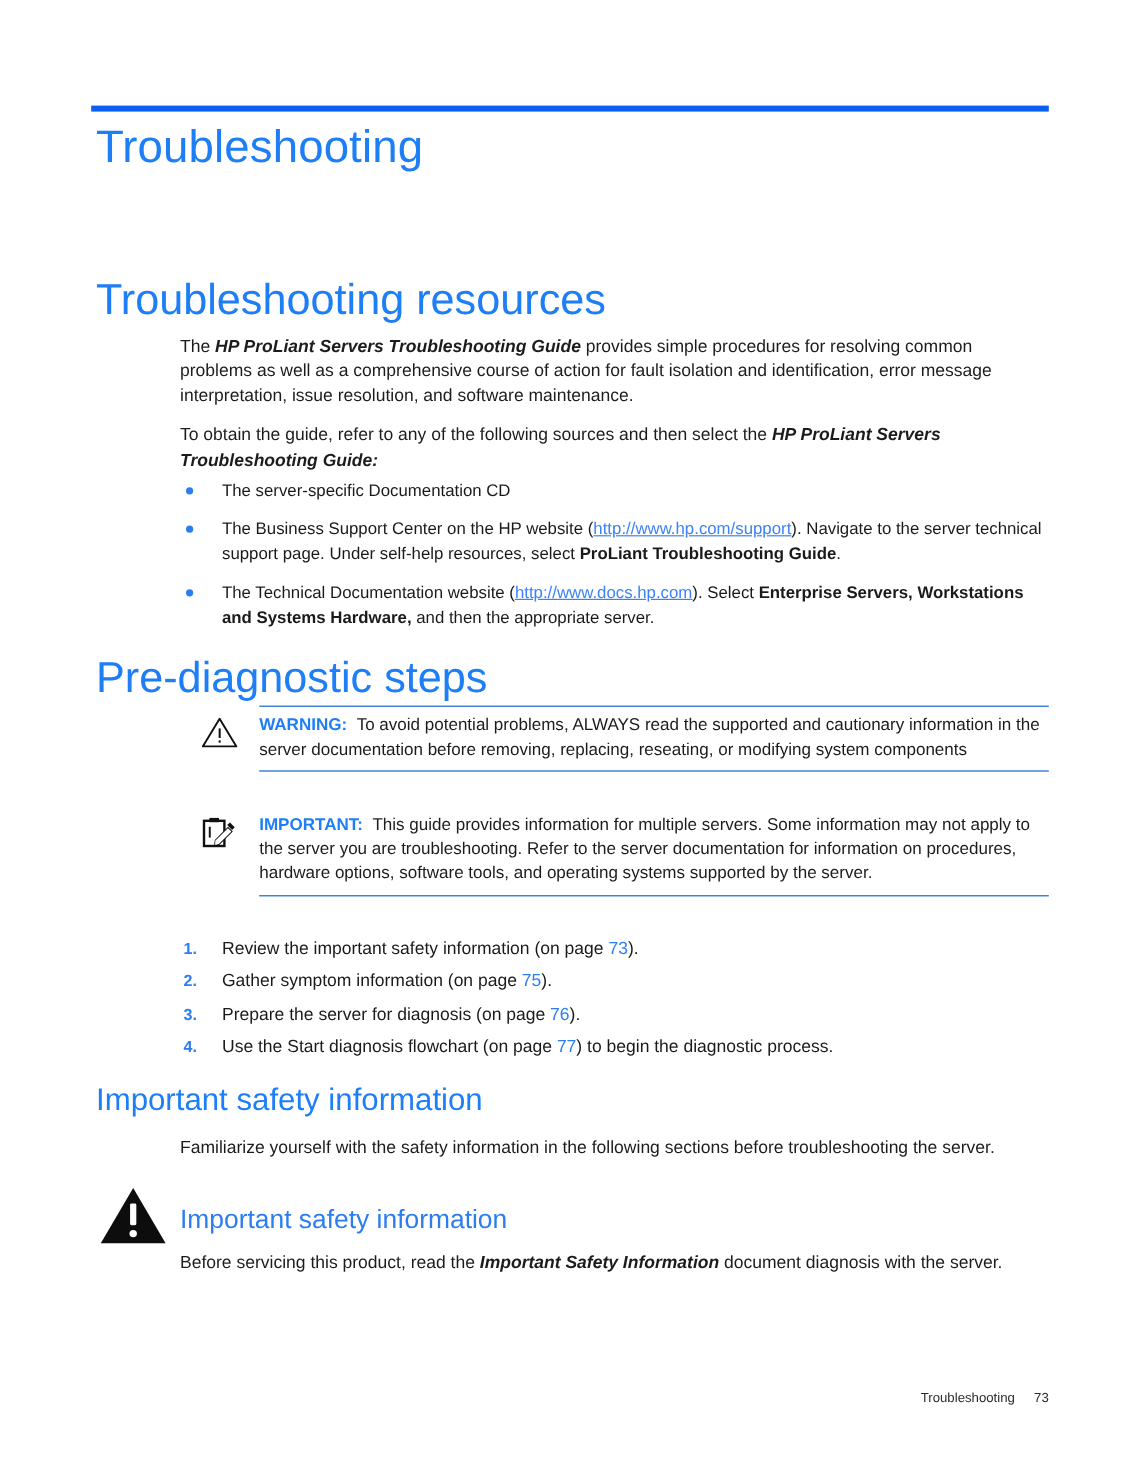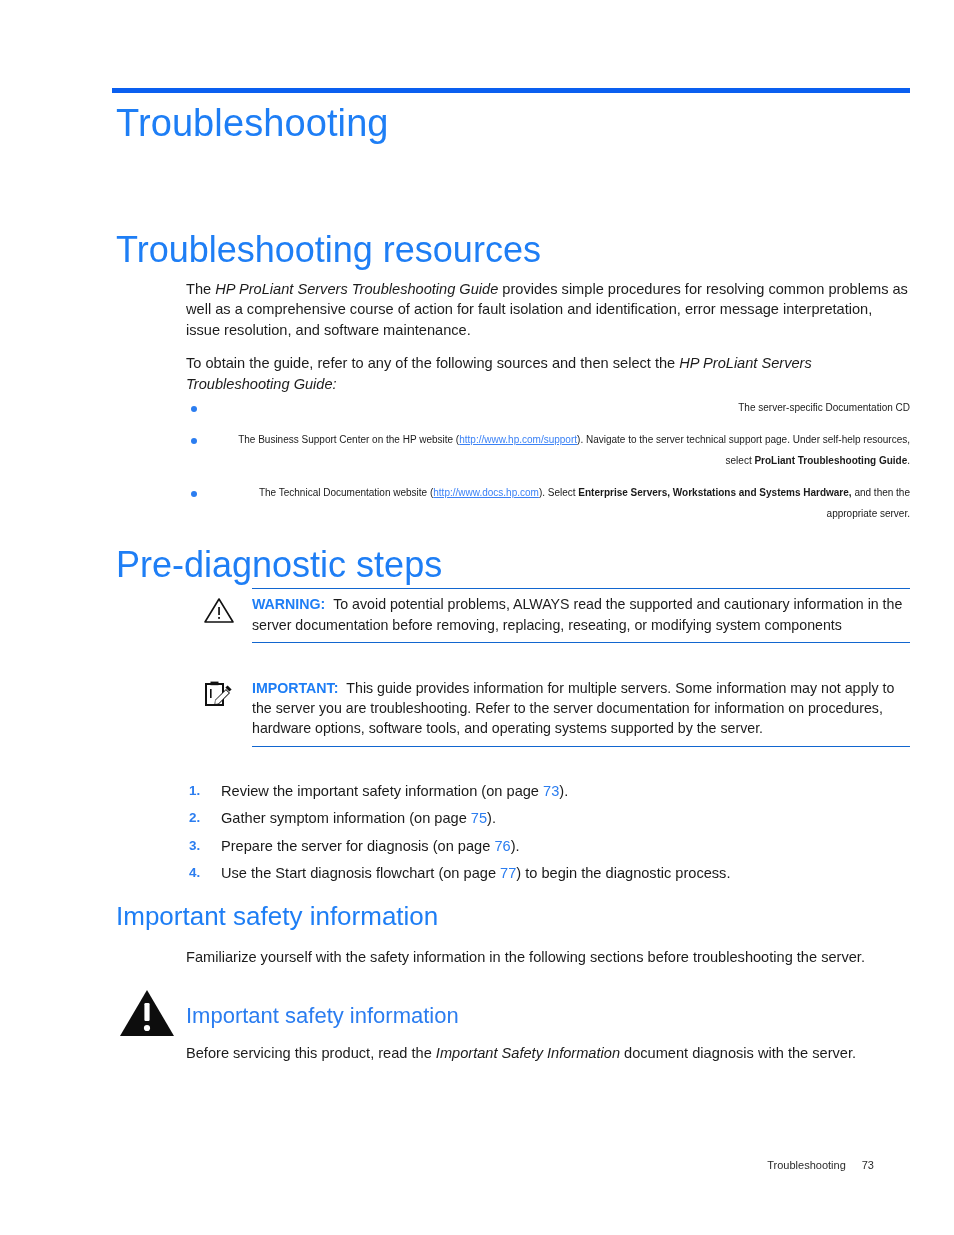--- a/index.html
+++ b/index.html
@@ -12,21 +12,20 @@
     height: 1235px;
     position: relative;
     font-family: "Liberation Sans", sans-serif;
     color: #1a1a1a;
     overflow: hidden;
   }
 
   .page {
     position: absolute;
     inset: 0;
-    margin-left: 36px;
   }
 
   
   .top-rule {
     position: absolute;
     left: 76px;
     top: 88px;
     width: 798px;
     height: 5px;
     background: #0a5ff0;
@@ -73,39 +72,38 @@
     left: 150px;
     width: 724px;
     font-size: 14.6px;
     line-height: 20.4px;
     color: #1c1c1c;
     text-align: left;
   }
   .body-block p { margin: 0 0 13px 0; }
   .body-block p:last-child { margin-bottom: 0; }
 
-  em { font-style: italic; }
+  em { font-style: italic; font-weight: bold; }
   strong { font-weight: bold; }
 
   a.doclink {
     color: #3b82f6;
     text-decoration: underline;
   }
   .pagenum {
     color: #2b7df0;
   }
 
   
   .bullets {
     position: absolute;
     left: 150px;
     width: 724px;
-    font-size: 10px;
+    font-size: 14px;
     line-height: 20.4px;
-    text-align: right;
   }
   .bullet-item {
     position: relative;
     padding-left: 35px;
     margin-bottom: 12px;
   }
   .bullet-item:last-child { margin-bottom: 0; }
   .bullet-dot {
     position: absolute;
     left: 5px;

